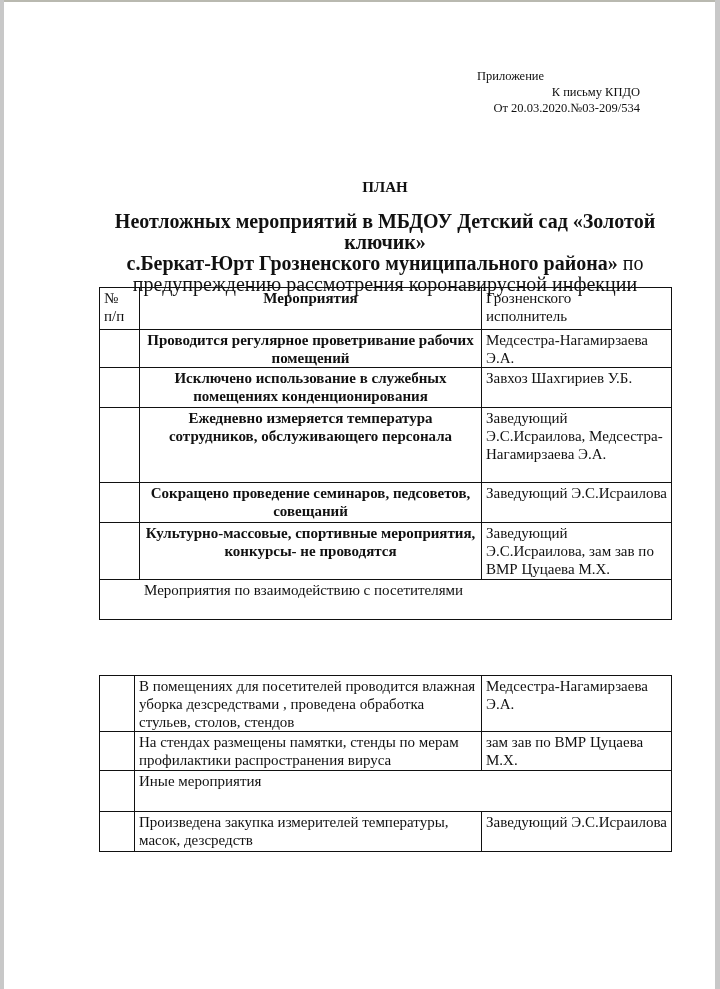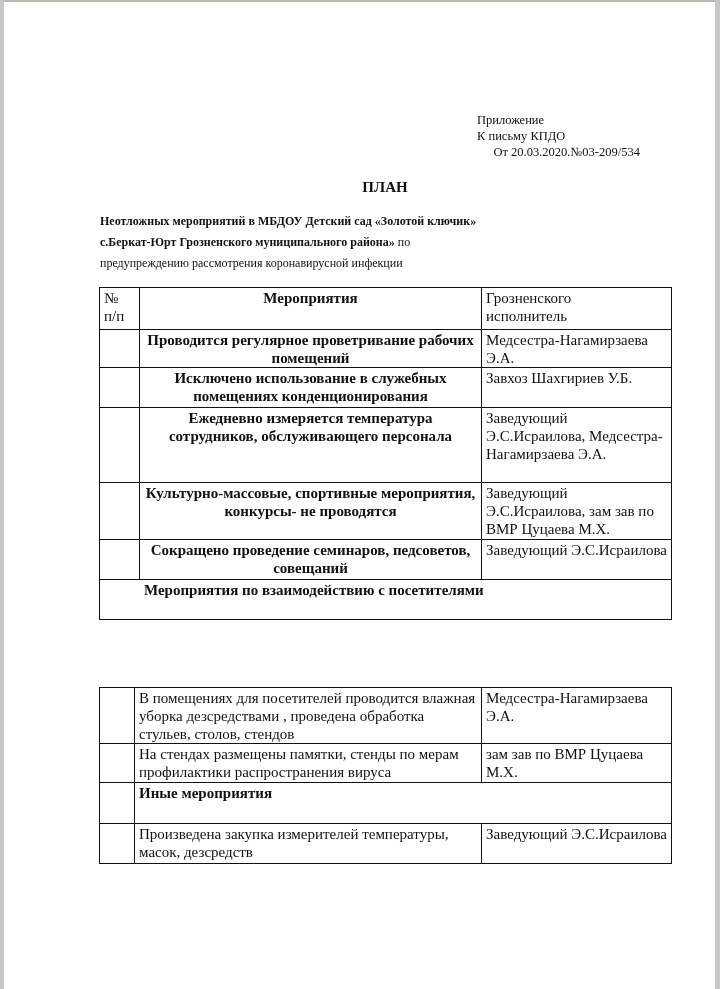--- a/index.html
+++ b/index.html
@@ -9,51 +9,51 @@
     font-family: "Liberation Serif", "DejaVu Serif", serif;
     color: #111;
     position: relative;
   }
   .frame-left { position: absolute; left: 0; top: 0; width: 4px; height: 989px; background: #c8c8c8; }
   .frame-right { position: absolute; right: 0; top: 0; width: 5px; height: 989px; background: #c8c8c8; }
   .frame-top { position: absolute; left: 0; top: 0; width: 720px; height: 2px; background: #b9b9b0; }
 
   .appendix {
     position: absolute; left: 420px; top: 68px; width: 220px;
-    font-size: 12.5px; line-height: 16px; margin-top: 44px;
+    font-size: 12.5px; line-height: 16px;
   }
   .appendix div { white-space: nowrap; }
   .ap1 { padding-left: 57px; }
-  .ap2 { padding-left: 57px; }
+  .ap2 { padding-left: 57px; text-align: right; }
   .ap3 { padding-left: 28px; text-align: right; }
 
   .title {
     position: absolute; left: 0; top: 179px; width: 770px;
     text-align: center; font-weight: bold; font-size: 15px;
   }
   .subtitle {
     position: absolute; left: 100px; top: 211px; width: 570px;
-    text-align: left; font-size: 12px; line-height: 21px;
+    text-align: center; font-size: 20px; line-height: 21px;
   }
   .subtitle b { font-weight: bold; }
 
   table.plan {
     position: absolute; left: 99px; top: 287px;
     width: 572px;
     border-collapse: collapse;
     font-size: 15px; line-height: 18px;
     table-layout: fixed;
   }
   table.plan td {
     border: 1.5px solid #111;
     vertical-align: top;
     padding: 1px 4px 0 4px;
   }
   .center { text-align: center; font-weight: bold; }
-  .bold { font-weight: bold; }
+  .bold { font-weight: normal; }
 </style>
 </head>
 <body>
 
 <div class="frame-top"></div>
 <div class="frame-left"></div>
 <div class="frame-right"></div>
 
 <div class="appendix">
   <div class="ap1">Приложение</div>
@@ -96,38 +96,38 @@
   <tr style="height:40px">
     <td></td>
     <td class="center">Исключено использование в служебных помещениях конденционирования</td>
     <td>Завхоз Шахгириев У.Б.</td>
   </tr>
   <tr style="height:75px">
     <td></td>
     <td class="center">Ежедневно измеряется температура сотрудников, обслуживающего персонала</td>
     <td>Заведующий Э.С.Исраилова, Медсестра-Нагамирзаева Э.А.</td>
   </tr>
+  <tr style="height:40px">
+    <td></td>
+    <td class="center">Сокращено проведение семинаров, педсоветов, совещаний</td>
+    <td>Заведующий Э.С.Исраилова</td>
+  </tr>
   <tr style="height:57px">
     <td></td>
     <td class="center">Культурно-массовые, спортивные мероприятия, конкурсы- не проводятся</td>
     <td>Заведующий Э.С.Исраилова, зам зав по ВМР Цуцаева М.Х.</td>
-  </tr>
-  <tr style="height:40px">
-    <td></td>
-    <td class="center">Сокращено проведение семинаров, педсоветов, совещаний</td>
-    <td>Заведующий Э.С.Исраилова</td>
   </tr>
 
   <tr style="height:40px">
     <td colspan="3" class="bold" style="padding-left:44px">Мероприятия по взаимодействию с посетителями</td>
   </tr>
 </tbody>
   </table>
 
-<table class="plan" style="top:675px; border-top:none;margin-top:12px;">
+<table class="plan" style="top:675px; border-top:none;">
   <colgroup>
     <col style="width:35px">
     <col style="width:347px">
     <col style="width:190px">
   </colgroup>
   <tbody>
       <tr style="height:56px">
     <td></td>
     <td>В помещениях для посетителей проводится влажная уборка дезсредствами , проведена обработка стульев, столов, стендов</td>
     <td>Медсестра-Нагамирзаева Э.А.</td>

